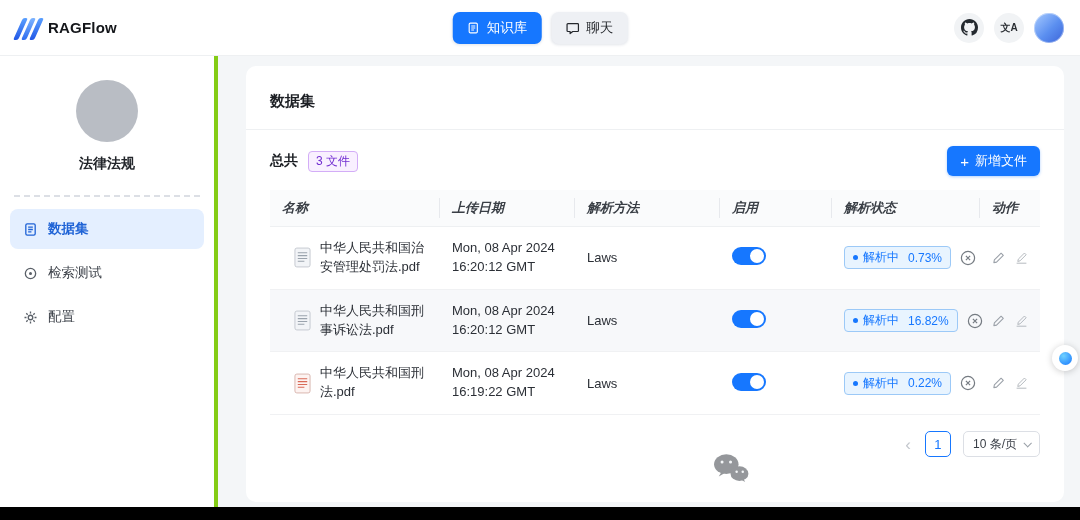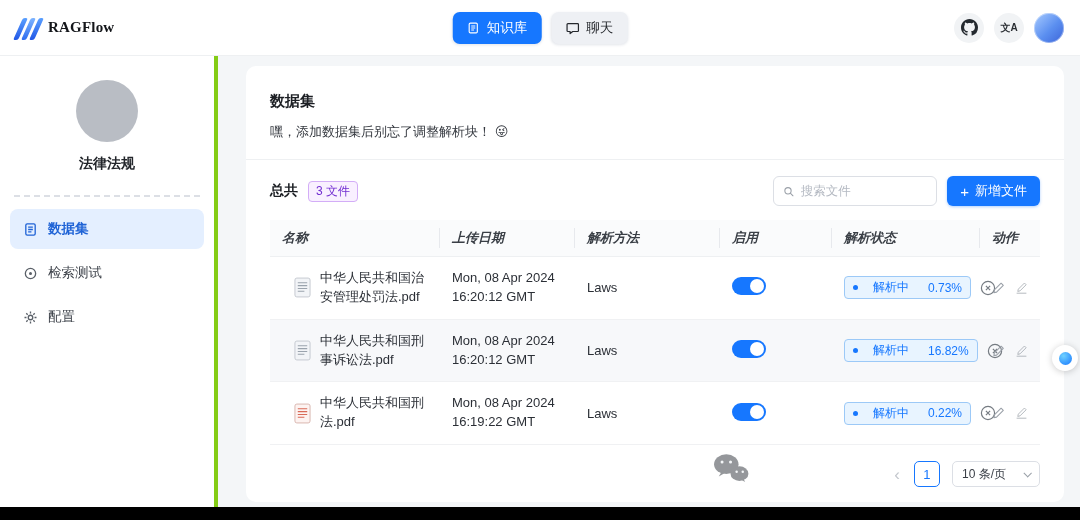--- a/index.html
+++ b/index.html
@@ -9,21 +9,21 @@
     background:#f4f6f8;
     font-family:"Liberation Sans","DejaVu Sans",sans-serif;
     color:#2b2f36;
   }
   
   .header {
     position:absolute; top:0; left:0; right:0; height:56px;
     background:#fff; border-bottom:1px solid #eef0f2;
     display:flex; align-items:center; z-index:10;
   }
-  .brand { display:flex; align-items:center; gap:9px; padding-left:18px;font-family:Liberation Serif, serif; }
+  .brand { display:flex; align-items:center; gap:9px; padding-left:18px; }
   .logo { display:flex; gap:3px; align-items:flex-end; height:24px; }
   .logo i { display:block; width:5px; height:22px; border-radius:2px;
     transform:skewX(-24deg);
     background:linear-gradient(180deg,#5aa0ff,#2257e6); }
   .logo i:nth-child(2){ height:22px; background:linear-gradient(180deg,#7db4ff,#2f6df0);}
   .brand-name { font-size:15px; font-weight:700; color:#14161a; letter-spacing:.2px; }
   .center-nav { position:absolute; left:50%; transform:translateX(-50%);
     display:flex; gap:10px; align-items:center; }
   .nav-btn { height:32px; display:flex; align-items:center; gap:7px;
     padding:0 14px; border-radius:7px; font-size:13.5px; cursor:pointer;
@@ -85,37 +85,37 @@
   .name-text { max-width:116px; line-height:1.45; }
   .date-text { max-width:122px; line-height:1.45; display:block; }
   .file-ic { flex:none; }
   
   .switch { width:34px; height:18px; border-radius:9px; background:#1677ff;
     position:relative; cursor:pointer; display:inline-block; }
   .switch::after { content:""; position:absolute; right:2px; top:2px; width:14px;
     height:14px; border-radius:50%; background:#fff; }
   
   .status-wrap { display:flex; align-items:center; gap:9px; }
-  .tag-status { display:inline-flex; align-items:center; gap:15px; padding:2px 8px;
+  .tag-status { display:inline-flex; align-items:center; gap:5px; padding:2px 8px;
     border-radius:4px; background:#e8f4ff; border:1px solid #9cc9f7; color:#1677ff;
     font-size:12px; white-space:nowrap; }
   .tag-status .dot { width:5px; height:5px; border-radius:50%; background:#1677ff; }
   .tag-status .pct { margin-left:4px; }
   .cancel-btn { cursor:pointer; display:flex; }
   .action-cell { display:flex; gap:10px; color:#9aa0a8; }
   .action-cell svg { cursor:pointer; }
   
   .pagination { display:flex; justify-content:flex-end; align-items:center; gap:12px;
     margin-top:16px; }
   .pg-prev { color:#c3c7cd; font-size:17px; cursor:pointer; line-height:1; padding:0 2px; }
   .pg-page { width:26px; height:26px; border:1px solid #1677ff; color:#1677ff;
     border-radius:5px; font-size:13px; display:flex; align-items:center;
     justify-content:center; background:#fff; cursor:pointer; }
   .pg-size { height:26px; border:1px solid #dcdfe5; border-radius:5px; padding:0 9px;
-    font-size:12px; color:#3a3f47; display:flex; align-items:center; gap:18px;
+    font-size:12px; color:#3a3f47; display:flex; align-items:center; gap:7px;
     background:#fff; cursor:pointer; }
   .chev-down { width:6px; height:6px; border-right:1.4px solid #9aa0a8;
     border-bottom:1.4px solid #9aa0a8; transform:rotate(45deg) translateY(-1px); }
   
   .watermark { position:absolute; left:712px; top:452px; z-index:20;
     display:flex; align-items:center; gap:11px; color:#8d9094; opacity:.93;
     font-size:27px; font-weight:600; letter-spacing:1px; }
   .float-helper { position:absolute; right:2px; top:345px; width:26px; height:26px;
     border-radius:50%; background:#fff; box-shadow:0 1px 7px rgba(0,0,0,.2);
     display:flex; align-items:center; justify-content:center; z-index:15; cursor:pointer; }
@@ -191,39 +191,28 @@
           <path d="M8 1.6v2.1M8 12.3v2.1M1.6 8h2.1M12.3 8h2.1M3.5 3.5l1.5 1.5M11 11l1.5 1.5M12.5 3.5L11 5M5 11l-1.5 1.5"></path>
         </svg>
         <span>配置</span>
       </div>
     </div>
   </div>
 
   <div class="main">
     <div class="card">
       <div class="page-title">数据集</div>
-      <div class="page-sub">
-        <span>嘿，添加数据集后别忘了调整解析块！</span>
-        <span>😜</span>
-      </div>
       <div class="card-divider"></div>
 
       <div class="toolbar">
         <div class="toolbar-left">
           <span class="total-label">总共</span>
           <span class="tag-count">3 文件</span>
         </div>
         <div class="toolbar-right">
-          <div class="search-box">
-            <svg width="13" height="13" viewBox="0 0 16 16" fill="none" stroke="#9aa0a8" stroke-width="1.5" stroke-linecap="round">
-              <circle cx="7" cy="7" r="4.4"></circle>
-                <path d="M10.6 10.6L14 14"></path>
-            </svg>
-            <input type="text" placeholder="搜索文件" style="">
-          </div>
           <button class="btn-primary">
             <span class="plus">+</span>
             <span>新增文件</span>
           </button>
         </div>
       </div>
 
       <table>
         <colgroup>
           <col style="width:170px">

